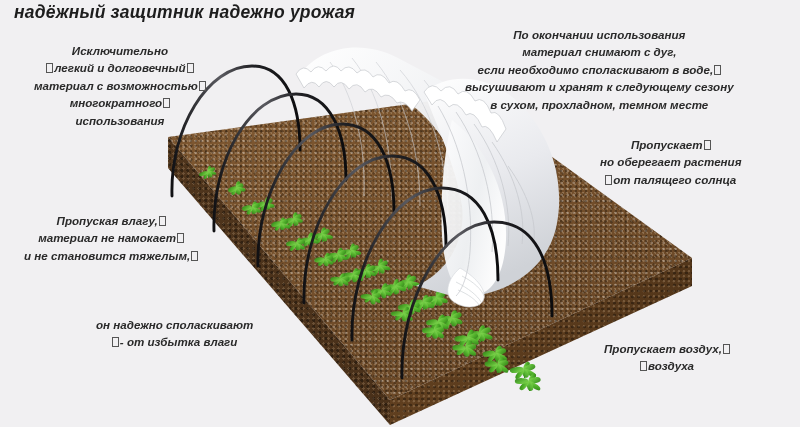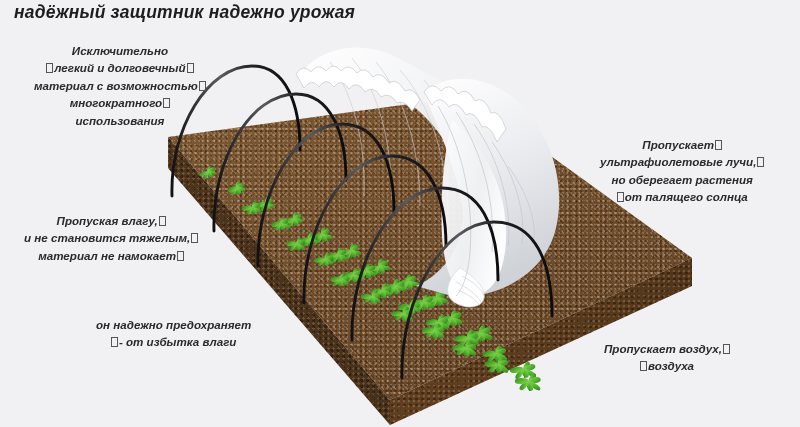--- a/index.html
+++ b/index.html
@@ -499,33 +499,39 @@
 
   <div class="title">надёжный защитник надежно урожая</div>
 
   <div class="note note-lightweight">
       <span>Исключительно</span>
       <span><i class="tofu pre"></i>легкий и долговечный<i class="tofu"></i></span>
       <span>материал с возможностью<i class="tofu"></i></span>
       <span>многократного<i class="tofu"></i></span>
       <span>использования</span>
     </div>
+  <div class="note note-storage">
+      <span>По окончании использования</span>
+      <span>материал снимают с дуг,</span>
+      <span>если необходимо споласкивают в воде,<i class="tofu"></i></span>
+      <span>высушивают и хранят к следующему сезону</span>
+      <span>в сухом, прохладном, темном месте</span>
+    </div>
   <div class="note note-uv">
       <span>Пропускает<i class="tofu"></i></span>
-      <span>ультрафиолетовые лучи,<i class="tofu"></i></span>
       <span>но оберегает растения</span>
       <span><i class="tofu pre"></i>от палящего солнца</span>
     </div>
   <div class="note note-moisture">
       <span>Пропуская влагу,<i class="tofu"></i></span>
+      <span>материал не намокает<i class="tofu"></i></span>
       <span>и не становится тяжелым,<i class="tofu"></i></span>
-      <span>материал не намокает<i class="tofu"></i></span>
     </div>
   <div class="note note-drought">
-      <span>он надежно предохраняет</span>
+      <span>он надежно споласкивают</span>
       <span><i class="tofu pre"></i>- от избытка влаги</span>
     </div>
   <div class="note note-air">
       <span>Пропускает воздух,<i class="tofu"></i></span>
       <span><i class="tofu pre"></i>воздуха</span>
     </div>
 
 </div>
 
 </body></html>

